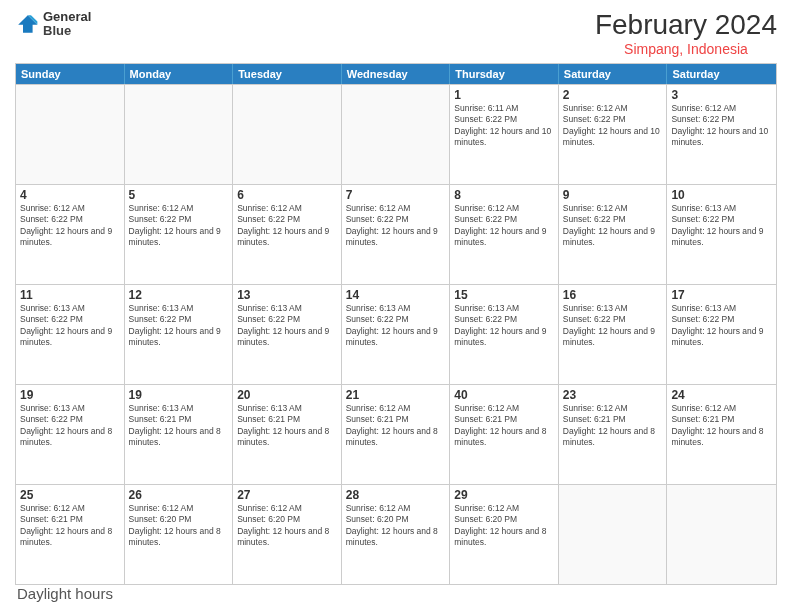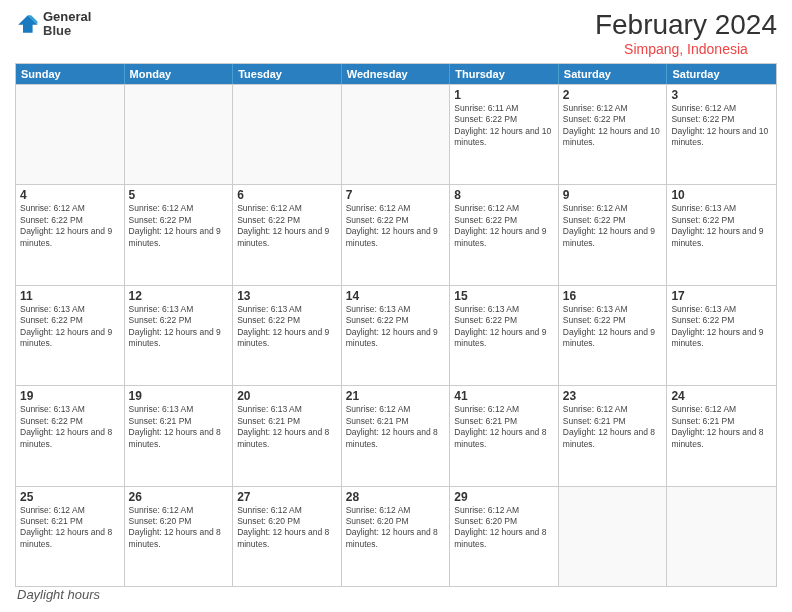--- a/index.html
+++ b/index.html
@@ -102,25 +102,24 @@
       color: #333;
       display: block;
       margin-bottom: 1px;
     }
     .day-info {
       font-size: 8.5px;
       color: #444;
       line-height: 1.35;
     }
     .footer-note {
-      font-size: 13px;
+      font-size: 15px;
       color: #555;
       margin-top: 0;
       padding-left: 2px;
-      font-style: italic;
     }
   </style>
 </head>
 <body>
 
 <div class="page">
   <div class="header">
     <div class="logo">
       <svg class="logo-icon" viewBox="0 0 30 30">
         <rect x="0" y="0" width="30" height="30" fill="white"></rect>
@@ -238,21 +237,21 @@
           </div>
           <div class="cal-cell">
             <span class="day-num">20</span>
             <div class="day-info">Sunrise: 6:13 AM<br>Sunset: 6:21 PM<br>Daylight: 12 hours and 8 minutes.</div>
           </div>
           <div class="cal-cell">
             <span class="day-num">21</span>
             <div class="day-info">Sunrise: 6:12 AM<br>Sunset: 6:21 PM<br>Daylight: 12 hours and 8 minutes.</div>
           </div>
           <div class="cal-cell">
-            <span class="day-num">41</span>
+            <span class="day-num">40</span>
             <div class="day-info">Sunrise: 6:12 AM<br>Sunset: 6:21 PM<br>Daylight: 12 hours and 8 minutes.</div>
           </div>
           <div class="cal-cell">
             <span class="day-num">23</span>
             <div class="day-info">Sunrise: 6:12 AM<br>Sunset: 6:21 PM<br>Daylight: 12 hours and 8 minutes.</div>
           </div>
           <div class="cal-cell">
             <span class="day-num">24</span>
             <div class="day-info">Sunrise: 6:12 AM<br>Sunset: 6:21 PM<br>Daylight: 12 hours and 8 minutes.</div>
           </div>

